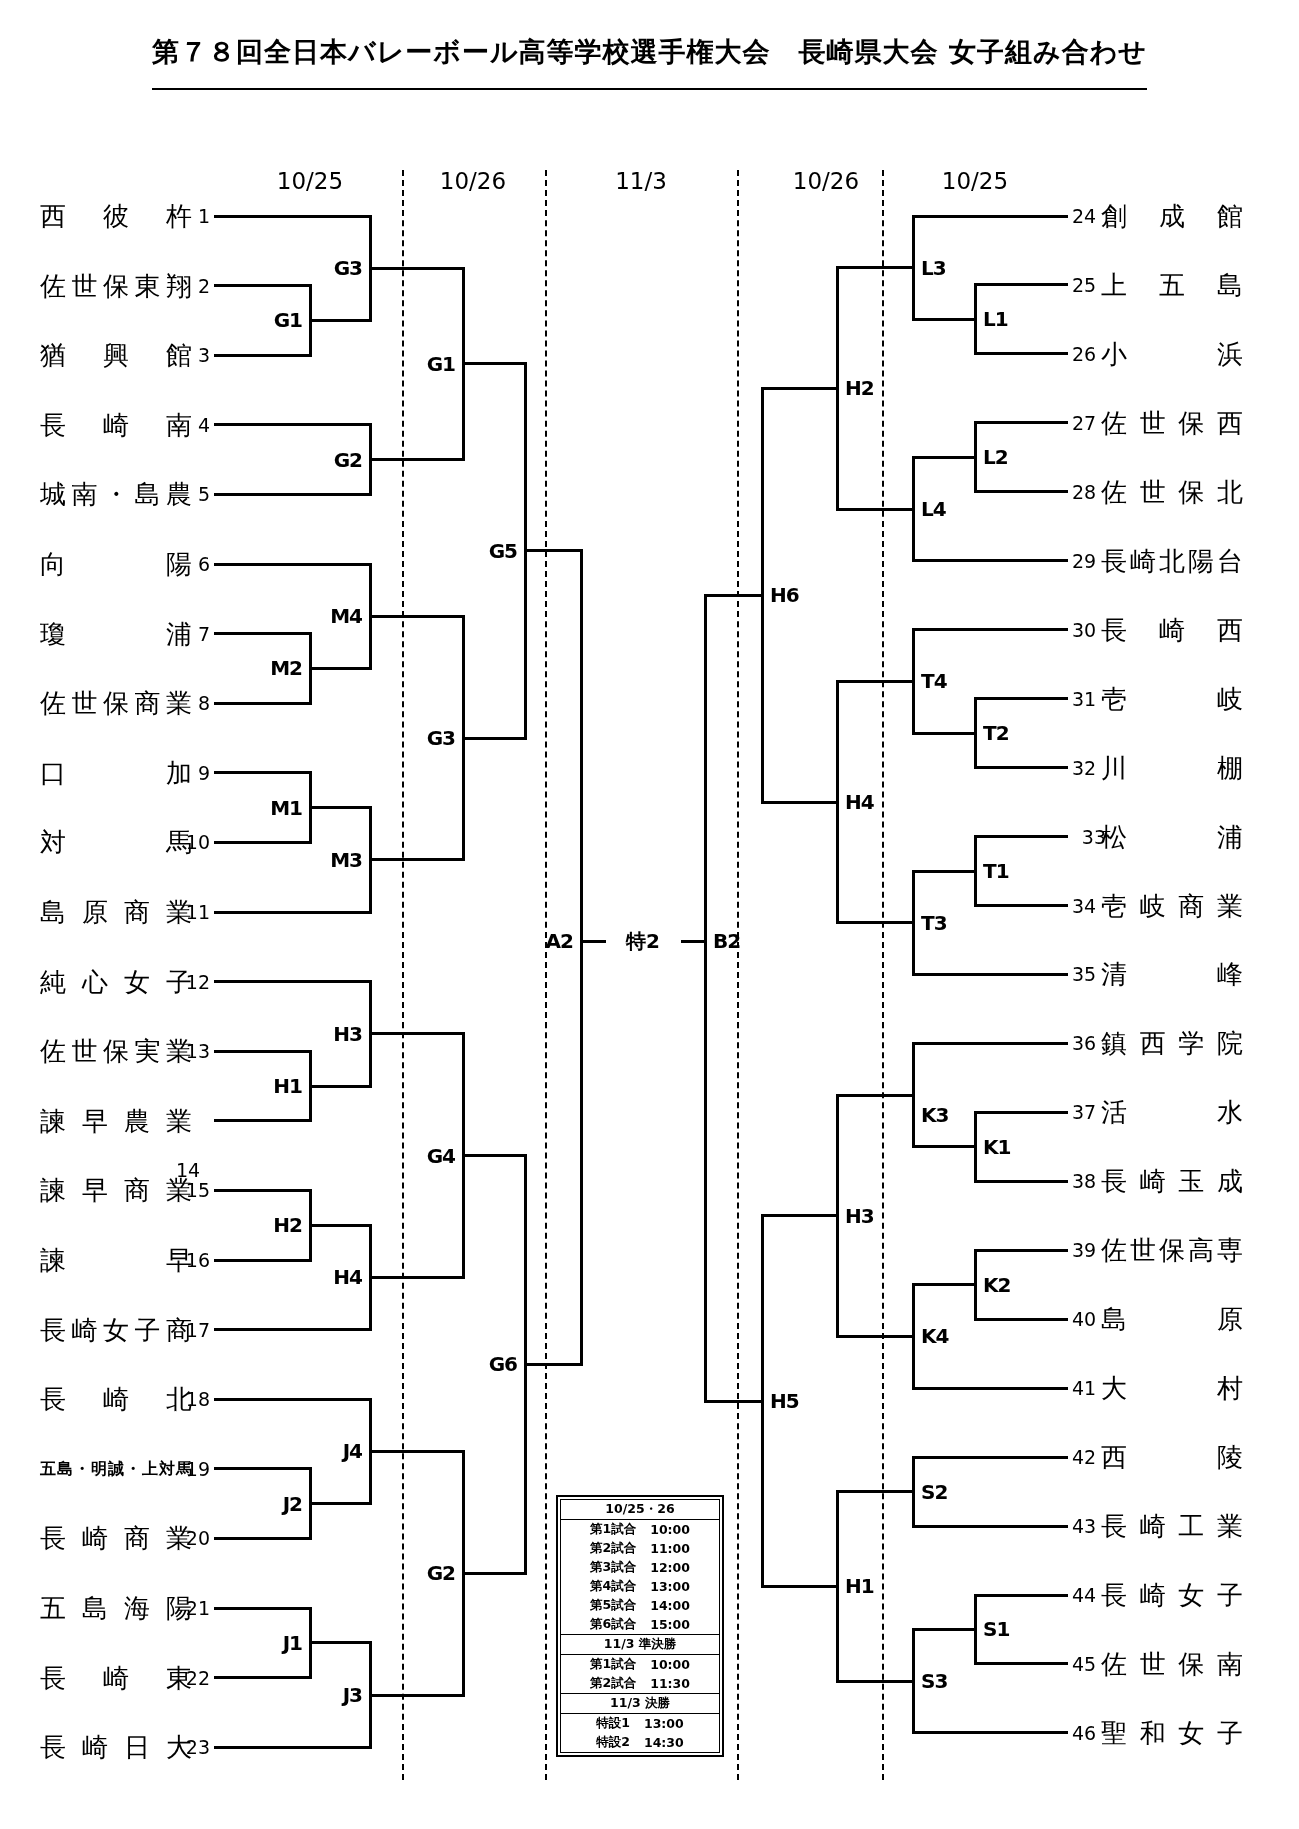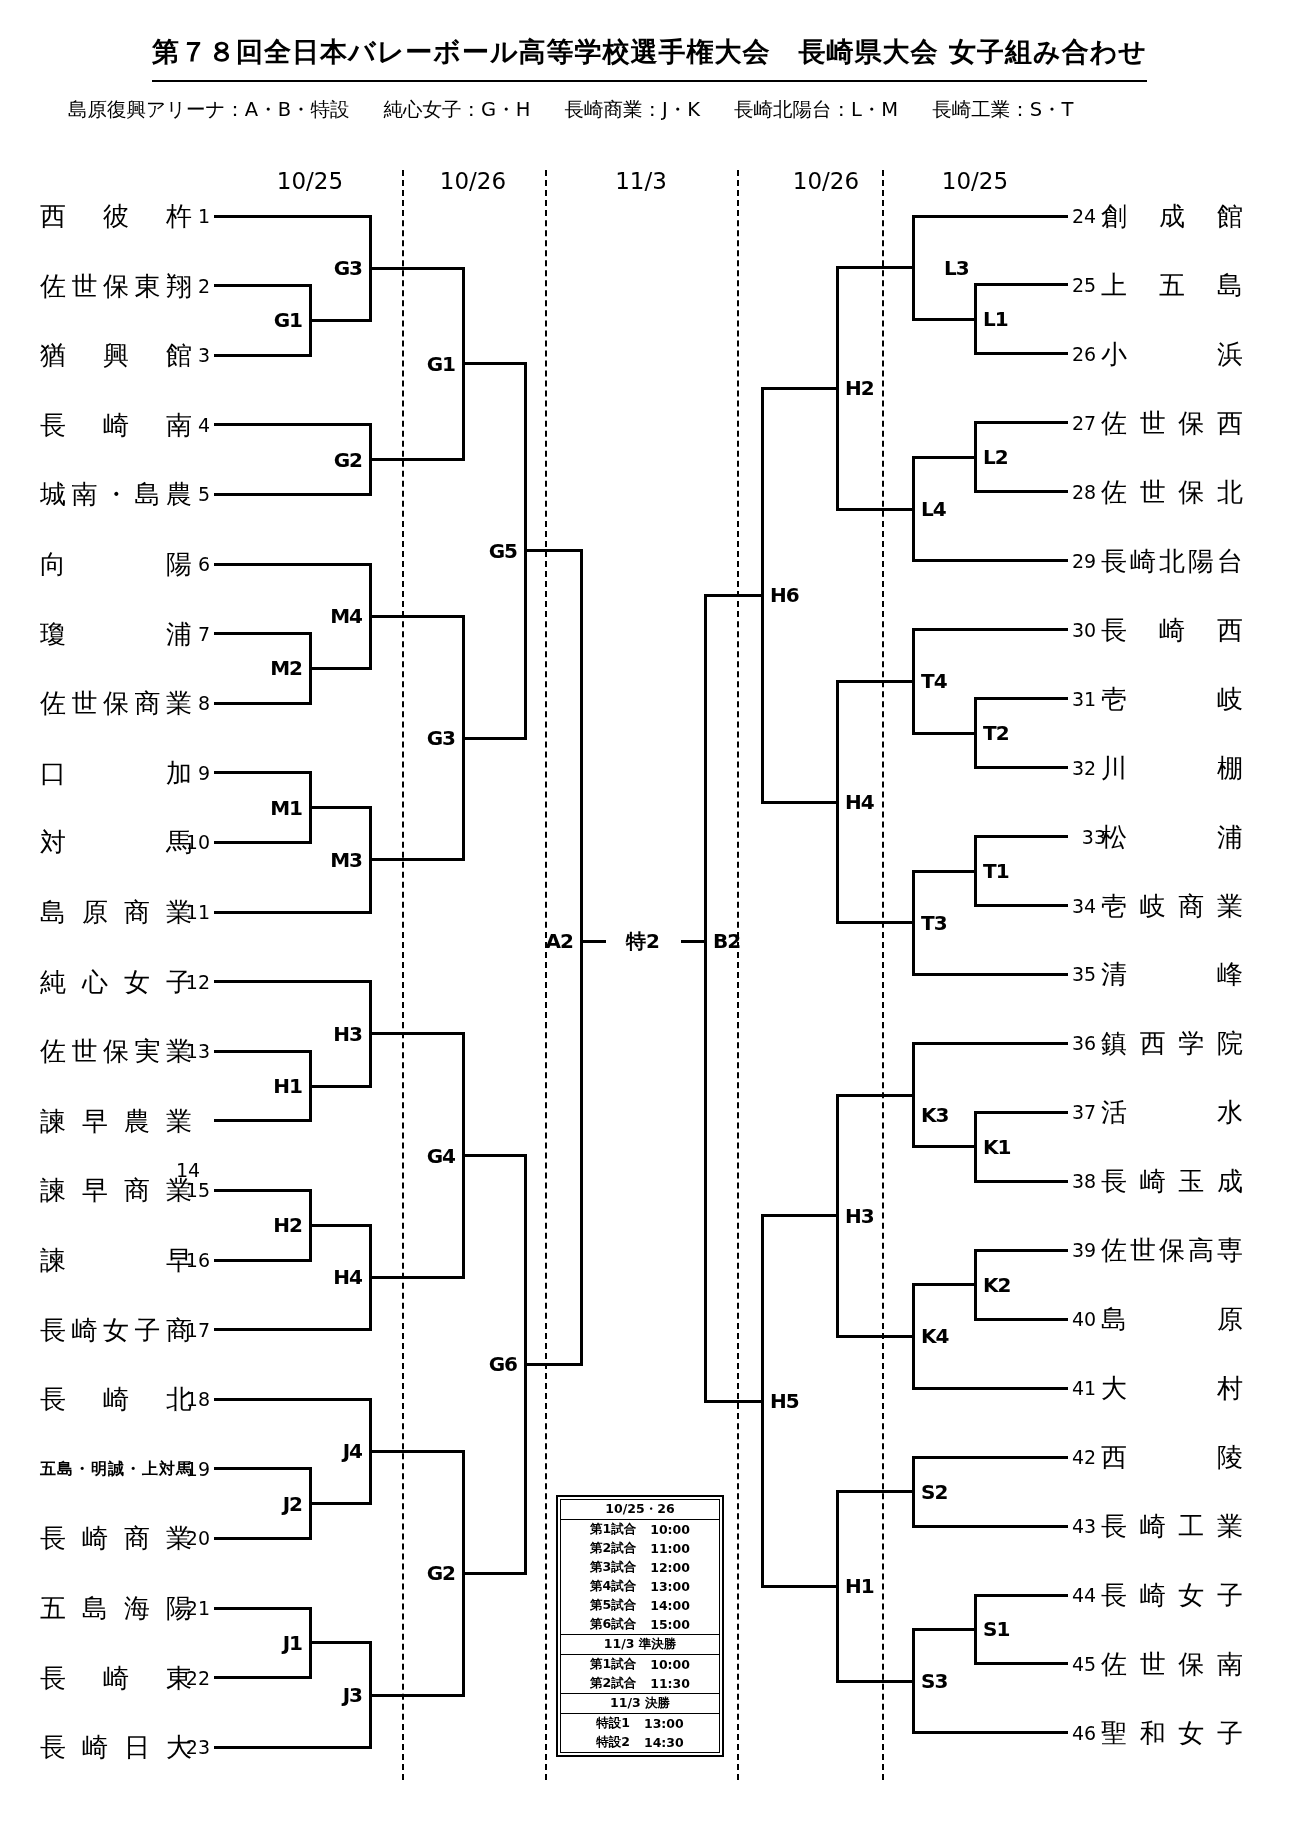--- a/index.html
+++ b/index.html
@@ -1,20 +1,20 @@
 <!DOCTYPE html>
 <html><head>
 <meta charset="utf-8">
 <style>
   html,body{margin:0;padding:0;background:#fff;}
   .sheet{position:relative;width:1299px;height:1829px;background:#ffffff;color:#000;
          font-family:"DejaVu Sans","Liberation Sans",sans-serif;overflow:hidden;}
   .title{position:absolute;top:34px;left:0;width:100%;text-align:center;
          font-size:27px;font-weight:bold;letter-spacing:1px;}
-  .title span{border-bottom:2.5px solid #000;padding-bottom:13px;}
+  .title span{border-bottom:2.5px solid #000;padding-bottom:21px;}
   .venues{position:absolute;top:96px;left:68px;display:flex;gap:34px;
           font-size:19.5px;font-weight:500;white-space:nowrap;}
   .date-label{position:absolute;transform:translateX(-50%);font-size:23px;font-weight:500;}
   .hline{position:absolute;height:3px;background:#000;}
   .vline{position:absolute;width:3px;background:#000;}
   .dash{position:absolute;width:0;border-left:2.5px dashed #000;}
   .team-name{position:absolute;display:flex;justify-content:space-between;align-items:center;
              height:30px;font-size:26px;line-height:30px;white-space:nowrap;}
   .team-name.small{font-size:16px;font-weight:600;}
   .seed{position:absolute;font-size:19px;line-height:24px;height:24px;}
@@ -31,27 +31,20 @@
   .sched-header{flex:1;display:flex;align-items:center;justify-content:center;
                 border-top:1.5px solid #000;border-bottom:1.5px solid #000;}
   .sched-inner .sched-header:first-child{border-top:none;}
   .sched-row{flex:1;display:flex;align-items:center;justify-content:center;gap:14px;}
 </style>
 </head>
 <body>
 
 <div class="sheet">
   <div class="title"><span>第７８回全日本バレーボール高等学校選手権大会　長崎県大会 女子組み合わせ</span></div>
-  <div class="venues">
-      <div>島原復興アリーナ：A・B・特設</div>
-      <div>純心女子：G・H</div>
-      <div>長崎商業：J・K</div>
-      <div>長崎北陽台：L・M</div>
-      <div>長崎工業：S・T</div>
-    </div>
   <div id="bracket">
       <div class="hline" style="left: 213.5px; width: 98px; top: 284.1px;"></div>
       <div class="hline" style="left: 213.5px; width: 98px; top: 353.7px;"></div>
       <div class="vline" style="left: 308.5px; top: 284.1px; height: 72.6px;"></div>
       <div class="match-label left" style="top: 320.4px; left: 302px;">G1</div>
       <div class="hline" style="left: 213.5px; width: 98px; top: 632.1px;"></div>
       <div class="hline" style="left: 213.5px; width: 98px; top: 701.7px;"></div>
       <div class="vline" style="left: 308.5px; top: 632.1px; height: 72.6px;"></div>
       <div class="match-label left" style="top: 668.4px; left: 302px;">M2</div>
       <div class="hline" style="left: 213.5px; width: 98px; top: 771.3px;"></div>
@@ -159,21 +152,21 @@
       <div class="hline" style="left: 973.5px; width: 94px; top: 1317.7px;"></div>
       <div class="vline" style="left: 973.5px; top: 1248.75px; height: 71.95px;"></div>
       <div class="match-label right" style="top: 1284.72px; left: 983px;">K2</div>
       <div class="hline" style="left: 973.5px; width: 94px; top: 1593.5px;"></div>
       <div class="hline" style="left: 973.5px; width: 94px; top: 1662.45px;"></div>
       <div class="vline" style="left: 973.5px; top: 1593.5px; height: 71.95px;"></div>
       <div class="match-label right" style="top: 1629.47px; left: 983px;">S1</div>
       <div class="hline" style="left: 911.5px; width: 156px; top: 214.5px;"></div>
       <div class="hline" style="left: 911.5px; width: 65px; top: 317.925px;"></div>
       <div class="vline" style="left: 911.5px; top: 214.5px; height: 106.425px;"></div>
-      <div class="match-label right" style="top: 267.712px; left: 921px; margin-left: 23px;">L3</div>
+      <div class="match-label right" style="top: 267.712px; left: 921px;">L3</div>
       <div class="hline" style="left: 911.5px; width: 65px; top: 455.825px;"></div>
       <div class="hline" style="left: 911.5px; width: 156px; top: 559.25px;"></div>
       <div class="vline" style="left: 911.5px; top: 455.825px; height: 106.425px;"></div>
       <div class="match-label right" style="top: 509.038px; left: 921px;">L4</div>
       <div class="hline" style="left: 911.5px; width: 156px; top: 628.2px;"></div>
       <div class="hline" style="left: 911.5px; width: 65px; top: 731.625px;"></div>
       <div class="vline" style="left: 911.5px; top: 628.2px; height: 106.425px;"></div>
       <div class="match-label right" style="top: 681.413px; left: 921px;">T4</div>
       <div class="hline" style="left: 911.5px; width: 65px; top: 869.525px;"></div>
       <div class="hline" style="left: 911.5px; width: 156px; top: 972.95px;"></div>

